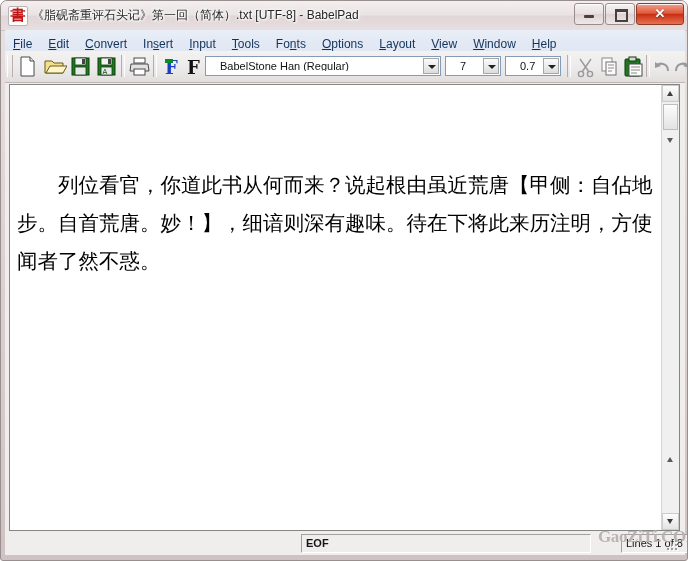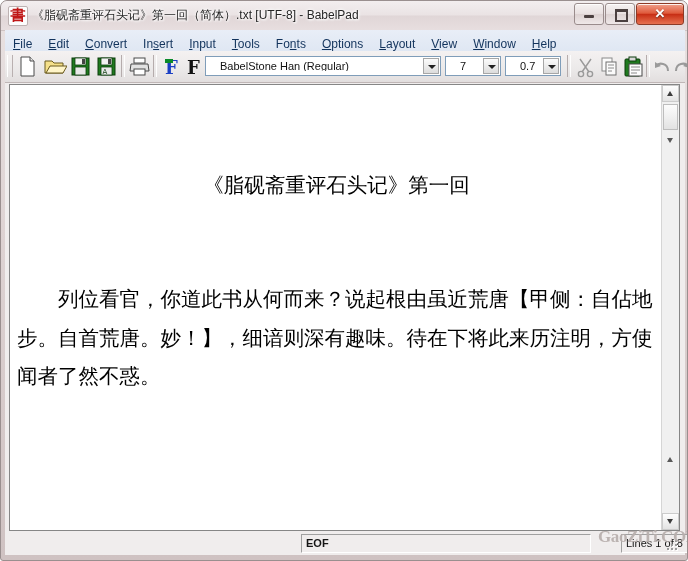--- a/index.html
+++ b/index.html
@@ -424,21 +424,20 @@
         <svg width="25" height="25" viewBox="0 0 25 25">
           <path d="M5 17 C5 9 14 8 17 12" fill="none" stroke="#9a9a9a" stroke-width="2"></path>
           <path d="M18 8 L18 14 L12 12 z" fill="#9a9a9a"></path>
         </svg>
       </div>
     </div>
 
     <div id="editwrap">
       <div id="editor">
         <div id="doc">
-          <div class="ctr">《脂砚斋重评石头记》第一回</div>
           <div class="para">　　列位看官，你道此书从何而来？说起根由虽近荒唐【甲侧：自佔地步。自首荒唐。妙！】，细谙则深有趣味。待在下将此来历注明，方使闻者了然不惑。</div>
           
         </div>
       </div>
 
       <div id="vscroll">
         <div class="sbtn up">
           <div class="tri"></div>
         </div>
         <div id="vthumb"></div>

